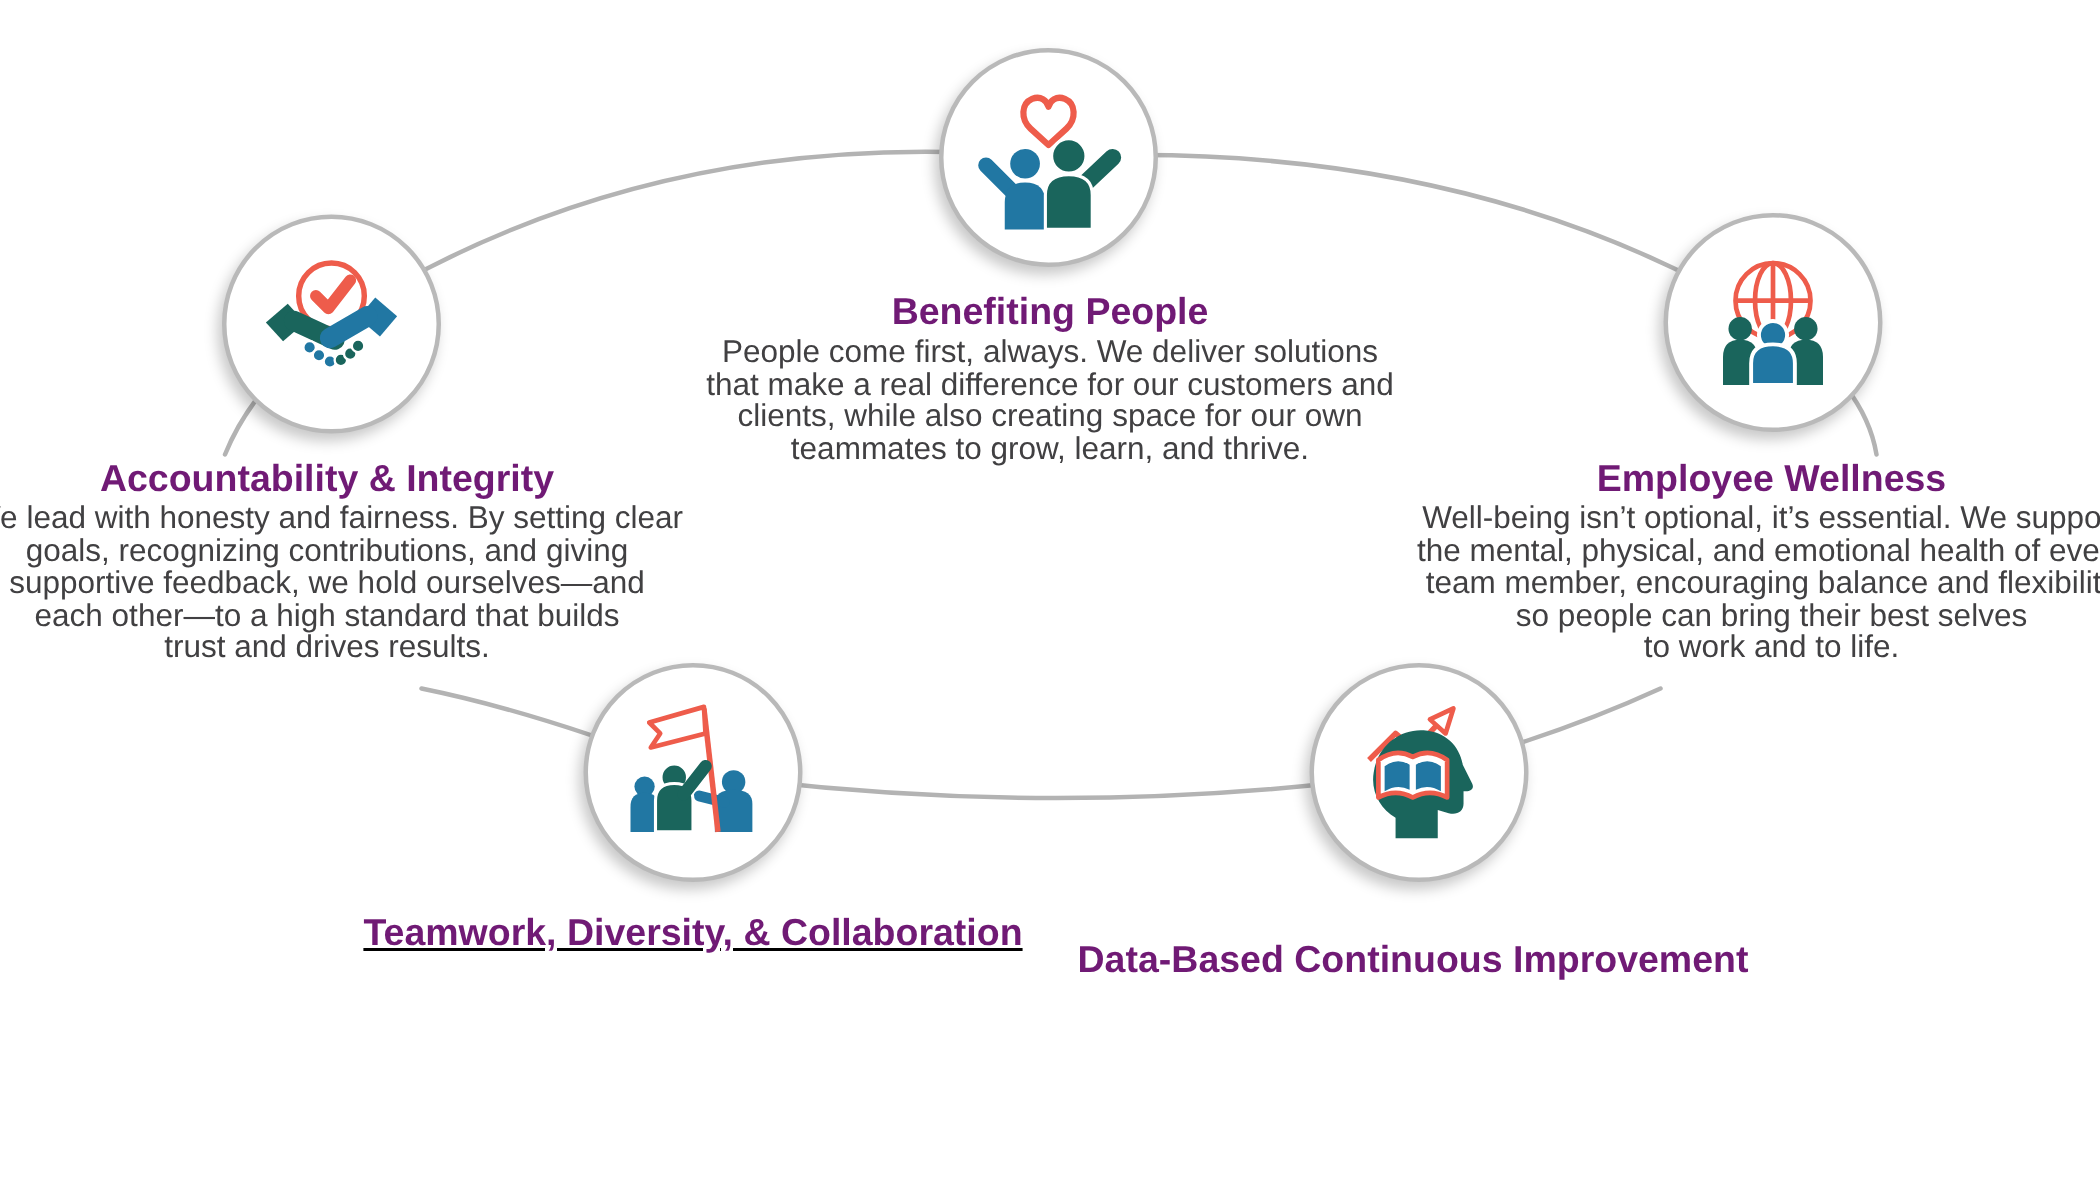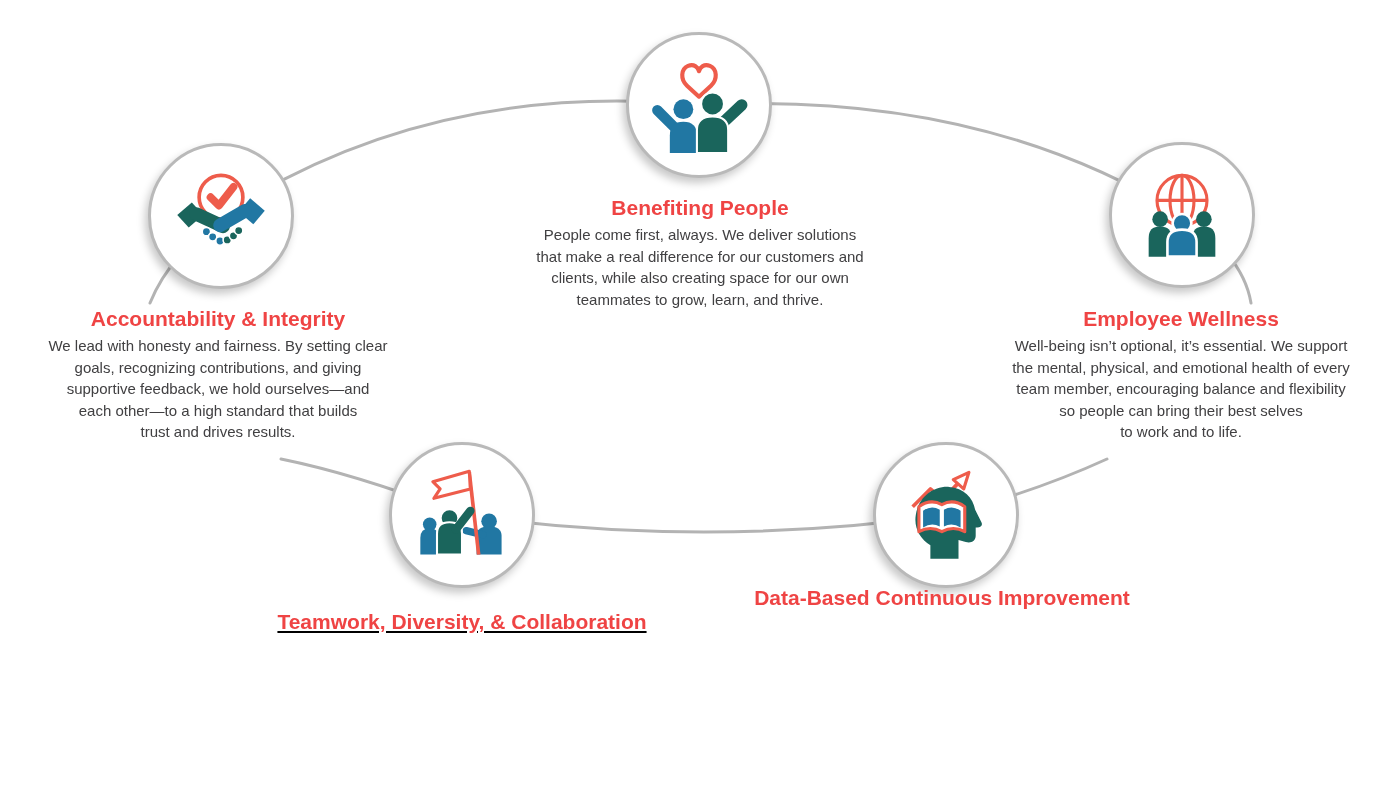--- a/index.html
+++ b/index.html
@@ -27,30 +27,30 @@
   .n-left{left:148px;top:143px;}
   .n-right{left:1109px;top:142px;}
   .n-bleft{left:389px;top:442px;}
   .n-bright{left:873px;top:442px;}
 
   .textblock{position:absolute;text-align:center;}
   .tb-top{left:440px;top:195px;width:520px;}
   .tb-left{left:-42px;top:306px;width:520px;}
   .tb-right{left:921px;top:306px;width:520px;}
   .tb-bleft{left:202px;top:609px;width:520px;text-decoration:underline;}
-  .tb-bright{left:682px;top:585px;width:520px;}
+  .tb-bright{left:682px;top:627px;width:520px;}
 
   .value-title{
     margin:0;
-    font-size:21px;line-height:26px;font-weight:bold;
-    color:#ef4444;
+    font-size:25px;line-height:26px;font-weight:bold;
+    color:#701a75;
   }
   .value-desc{
     margin:3px 0 0 0;
-    font-size:15px;line-height:21.5px;
+    font-size:21px;line-height:21.5px;
     color:#414042;
     white-space:pre-line;
   }
 </style>
 </head>
 <body>
 
 <div class="canvas">
 
   <svg class="connectors" width="1400" height="794" viewBox="0 0 1400 794">

